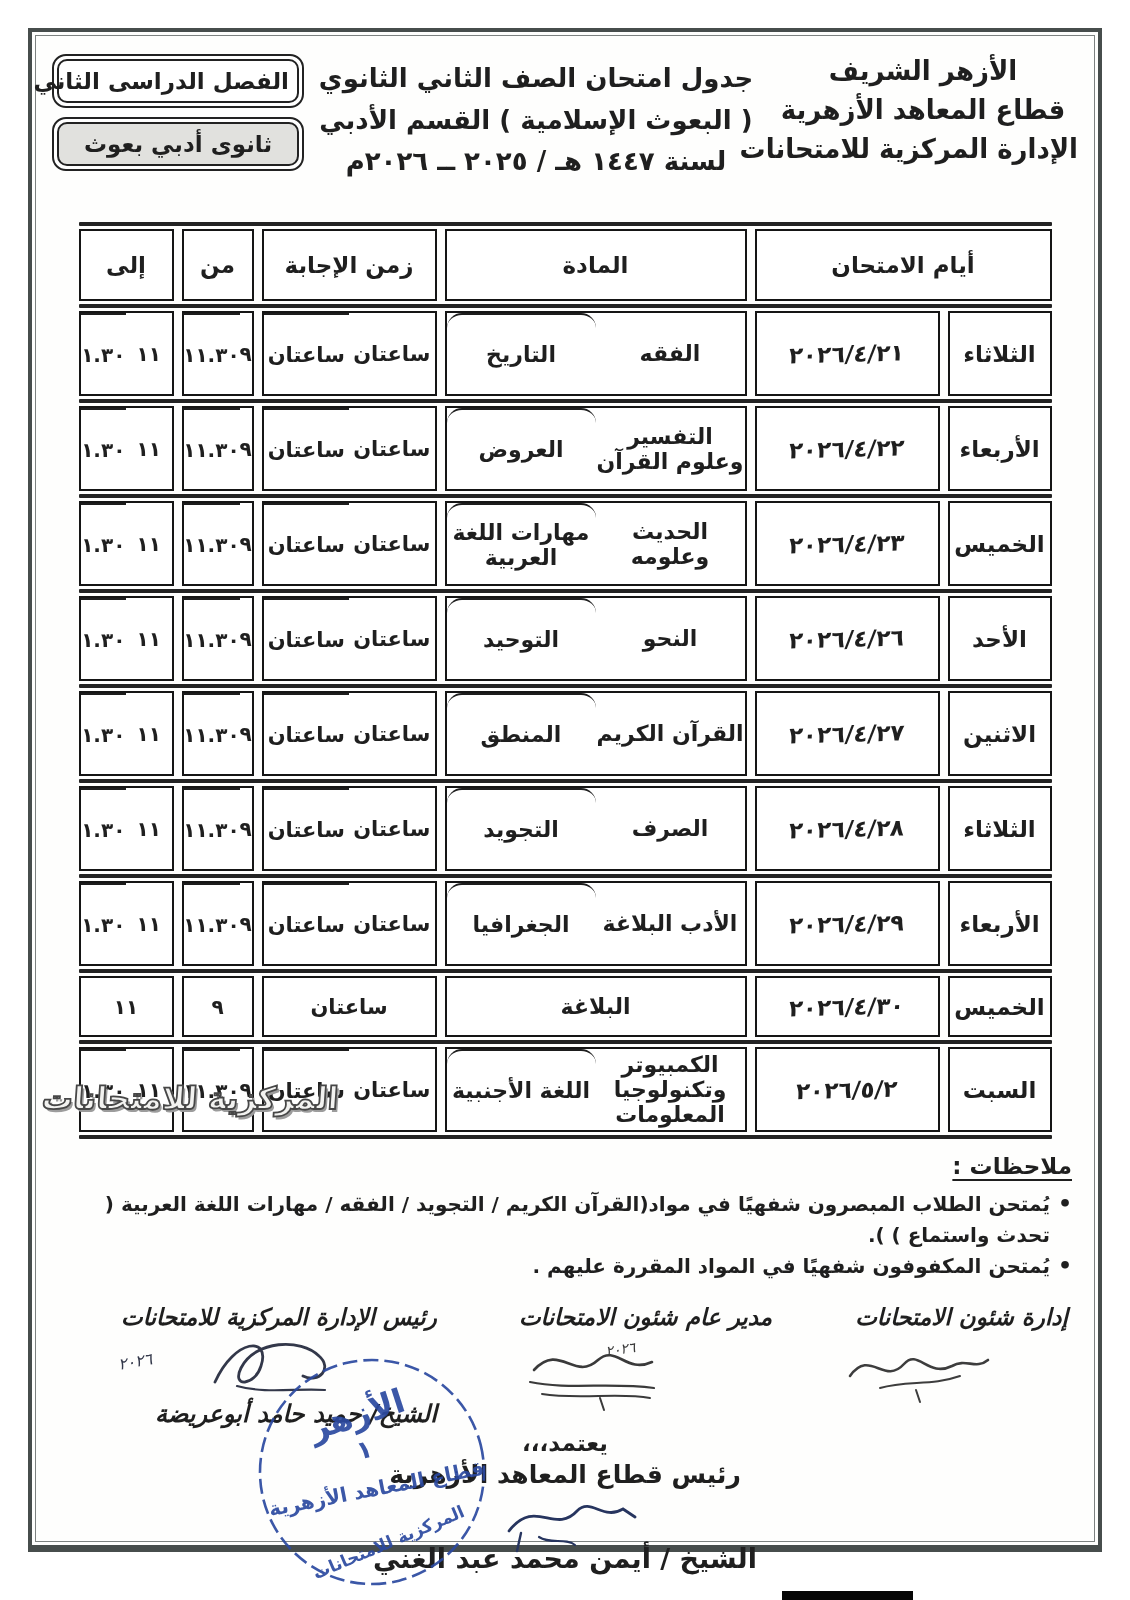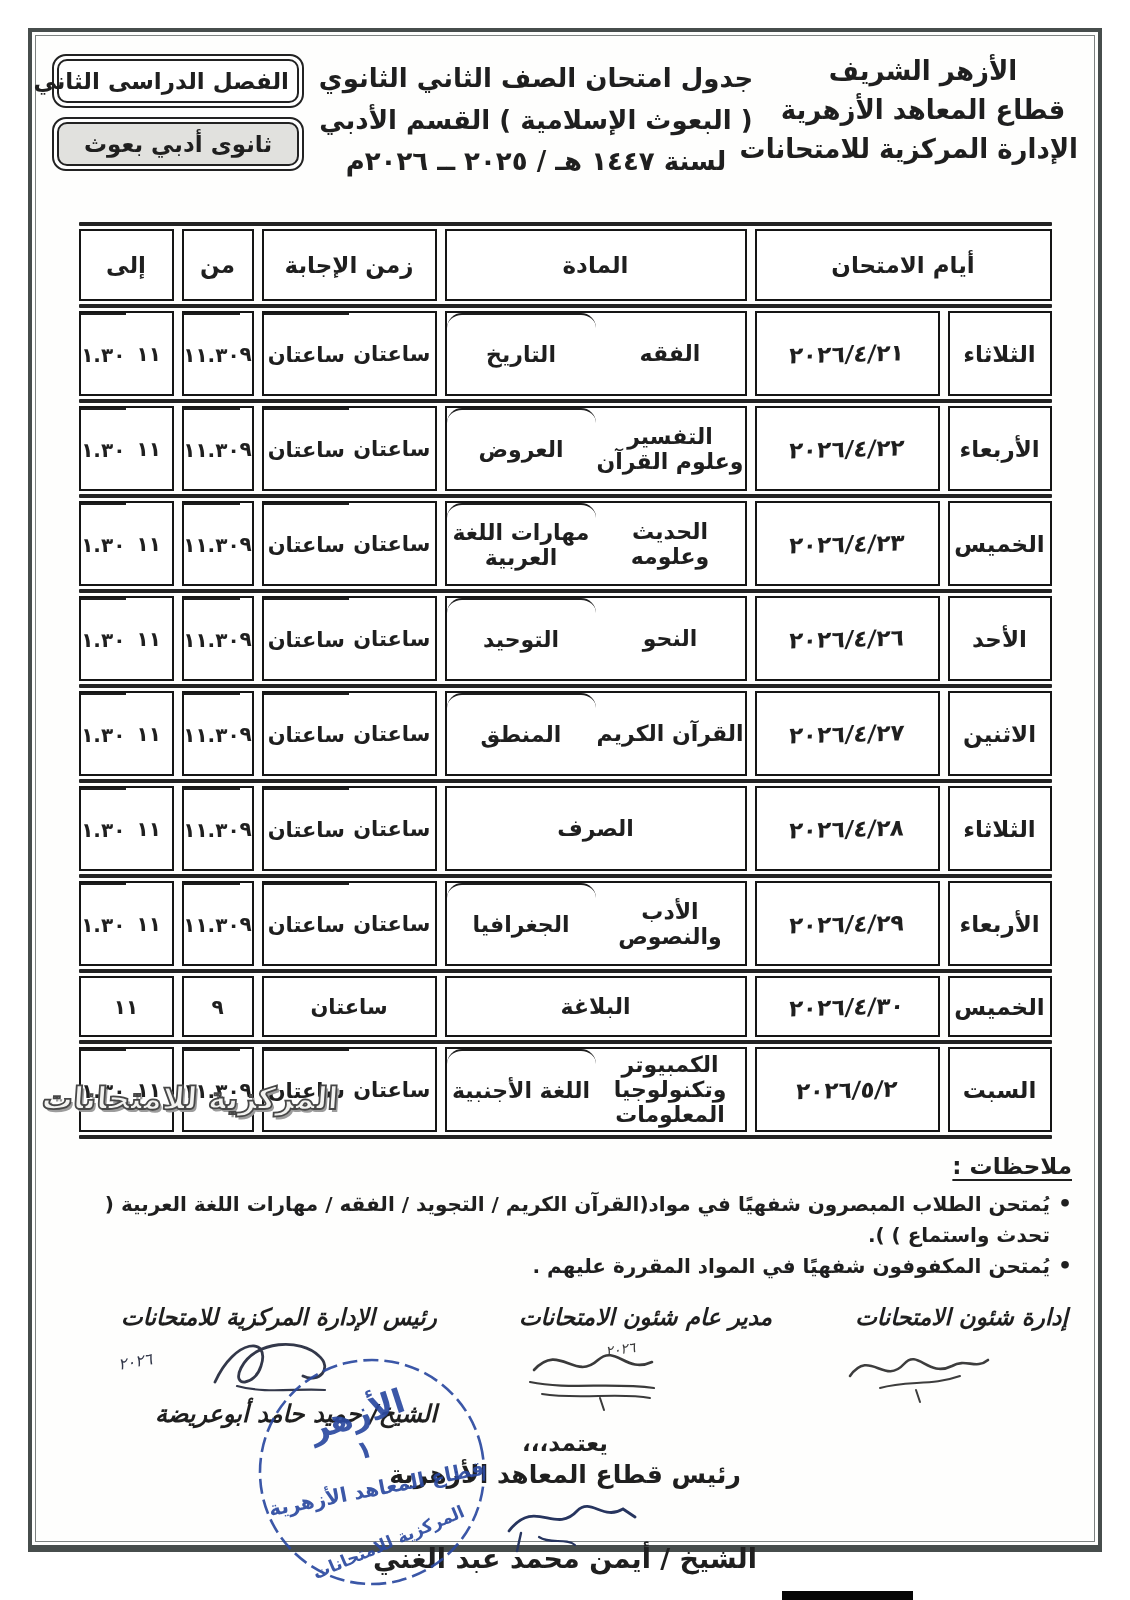--- a/index.html
+++ b/index.html
@@ -252,20 +252,21 @@
       </div>
       <div class="sep"></div>
 
       <div class="trow group">
         <div class="cell c-day">الثلاثاء</div>
         <div class="cell c-date">
             <span class="date-text">٢٠٢٦/٤/٢٨</span>
           </div>
         <div class="cell c-subject split">
           <div class="half sub">الصرف</div>
+          <div class="half sub">التجويد</div>
         </div>
         <div class="cell c-dur split">
           <div class="half dur">ساعتان</div>
           <div class="half dur">ساعتان</div>
         </div>
         <div class="cell c-from split">
           <div class="half num">٩</div>
           <div class="half num">١١.٣٠</div>
         </div>
         <div class="cell c-to split">
@@ -274,21 +275,21 @@
         </div>
       </div>
       <div class="sep"></div>
 
       <div class="trow group">
         <div class="cell c-day">الأربعاء</div>
         <div class="cell c-date">
             <span class="date-text">٢٠٢٦/٤/٢٩</span>
           </div>
         <div class="cell c-subject split">
-          <div class="half sub">الأدب والنصوص</div>
+          <div class="half sub">الأدب البلاغة</div>
           <div class="half sub">الجغرافيا</div>
         </div>
         <div class="cell c-dur split">
           <div class="half dur">ساعتان</div>
           <div class="half dur">ساعتان</div>
         </div>
         <div class="cell c-from split">
           <div class="half num">٩</div>
           <div class="half num">١١.٣٠</div>
         </div>

